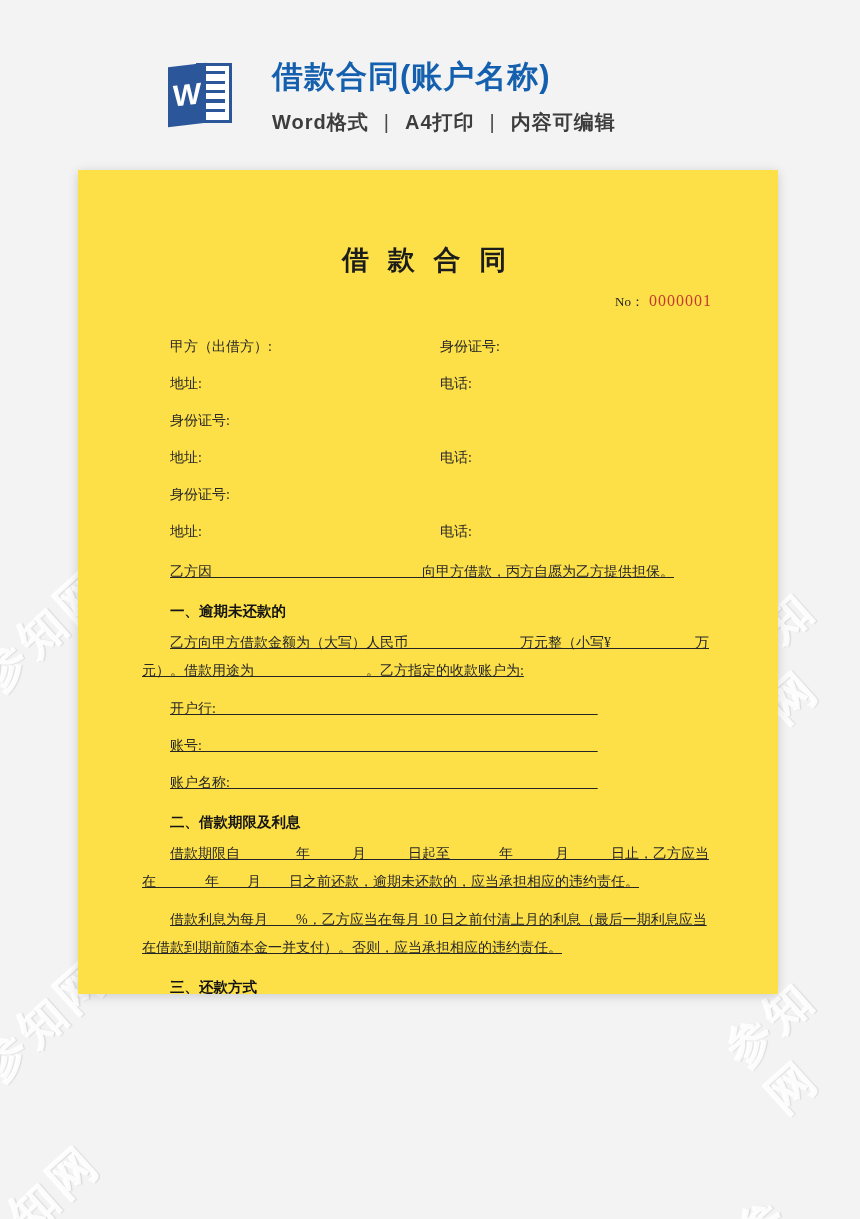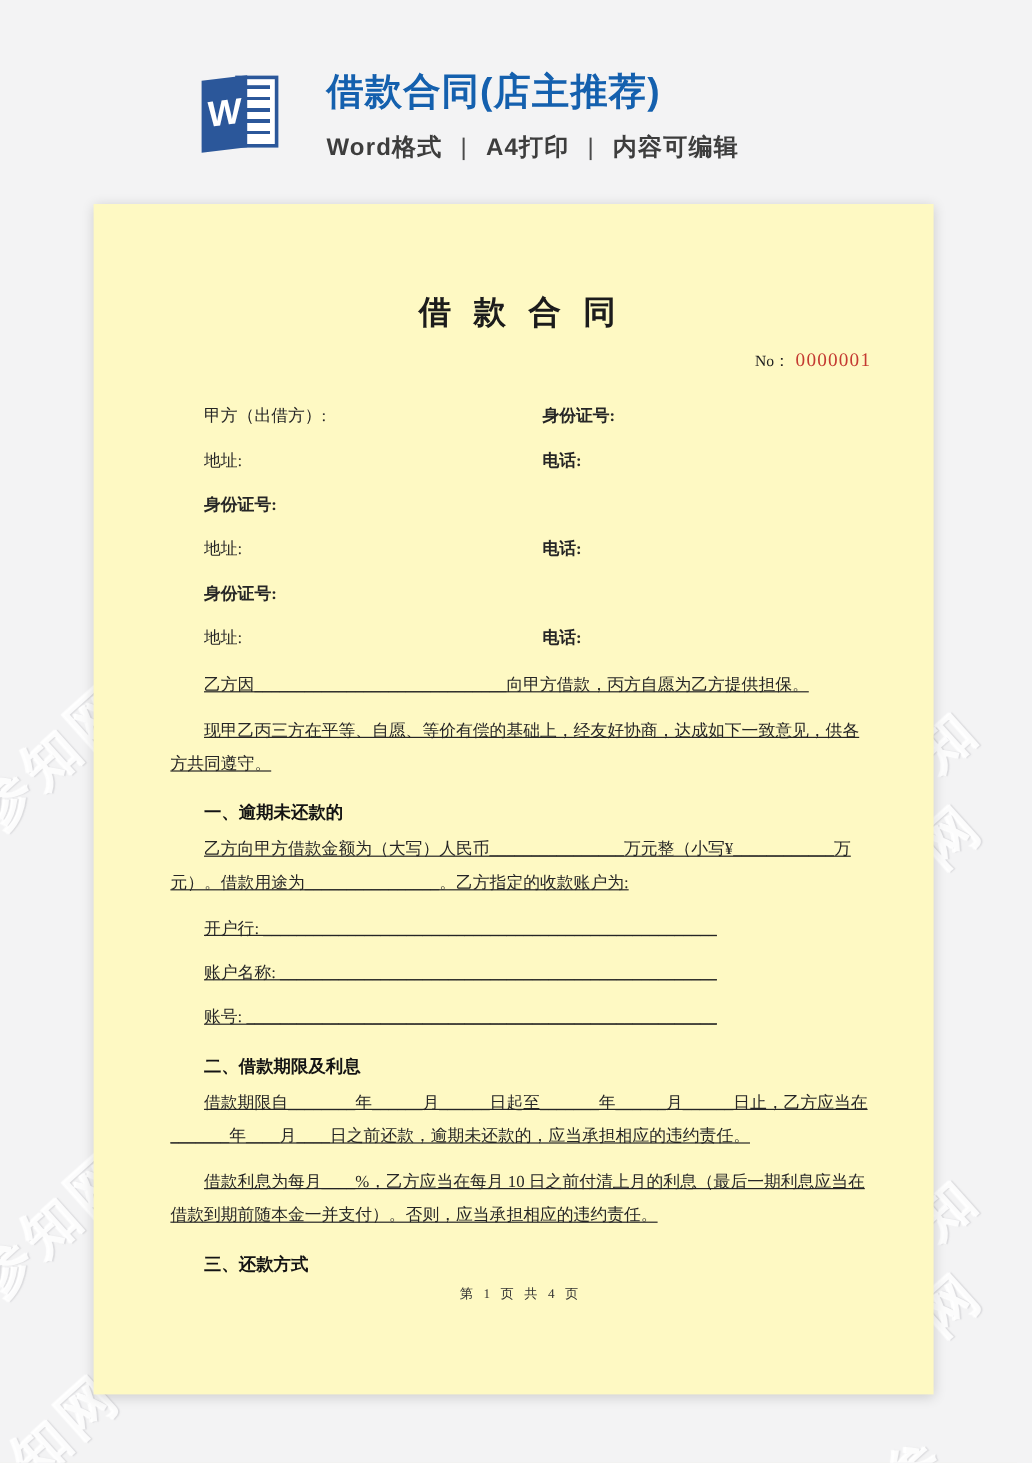--- a/index.html
+++ b/index.html
@@ -11,32 +11,32 @@
   .wi-sheet{position:absolute;right:2px;top:5px;width:36px;height:60px;background:#fff;border:3px solid #2b579a;box-sizing:border-box;}
   .wi-lines{position:absolute;left:4px;right:4px;top:5px;bottom:5px;background:repeating-linear-gradient(to bottom,#2b579a 0 3px,transparent 3px 9.5px);}
   .wi-front{position:absolute;left:0;top:7px;width:38px;height:60px;background:#2b579a;transform:skewY(-7deg);display:flex;align-items:center;justify-content:center;}
   .wi-letter{color:#fff;font-weight:bold;font-size:30px;line-height:1;}
   .header-text{position:absolute;left:272px;top:56px;}
   .hdr-title{margin:0;font-size:31px;font-weight:bold;color:#1460ae;letter-spacing:1px;}
   .hdr-sub{margin-top:11px;font-size:20px;font-weight:bold;color:#3d3d3d;letter-spacing:1px;}
   .hdr-sub .sep{margin:0 15px;color:#4a4a4a;font-weight:normal;}
 
   
-  .page{position:absolute;left:78px;top:170px;width:700px;height:992px;background:#fef9c3;
+  .page{position:absolute;left:78px;top:170px;width:700px;height:824px;background:#fde047;
         box-shadow:0 2px 10px rgba(0,0,0,0.16);box-sizing:border-box;
-        padding:72px 52px 0 64px;overflow:hidden;
+        padding:72px 66px 0 64px;overflow:hidden;
         font-family:"Liberation Serif","DejaVu Serif",serif;color:#262626;font-size:14px;}
   .doc-title{margin:0;text-align:center;font-size:27px;font-weight:bold;letter-spacing:6px;color:#1c1c1c;}
   .doc-no{margin-top:14px;height:26px;text-align:right;}
   .no-label{font-size:13px;color:#222;text-align:center;}
   .no-value{font-size:16px;color:#c43a31;margin-left:5px;letter-spacing:1px;}
   .fields{margin-top:10px;}
-  .field-row{display:flex;height:37px;align-items:center;padding-left:28px;gap:12px;}
+  .field-row{display:flex;height:37px;align-items:center;padding-left:28px;}
   .fr-left{width:270px;}
-  .fr-right{flex:1;font-weight:bold;}
+  .fr-right{flex:1;}
   .page p{margin:8px 0 10px;line-height:28px;text-indent:28px;text-decoration:underline;}
   .page p.bank{margin:4px 0 9px;}
   .sec-title{margin:16px 0 8px;padding-left:28px;font-family:"Liberation Sans","DejaVu Sans",sans-serif;
              font-size:14.5px;font-weight:bold;color:#141414;}
   .page-footer{margin-top:4px;text-align:center;font-size:11px;letter-spacing:3px;color:#333;}
 
   
   .wm{position:absolute;transform:rotate(-42deg);font-family:"Liberation Sans","DejaVu Sans",sans-serif;
       font-weight:bold;color:rgba(255,255,255,0.88);letter-spacing:5px;pointer-events:none;user-select:none;
       text-shadow:1px 1px 1px rgba(184,184,190,0.40),-1px -1px 1px rgba(255,255,255,0.95);}
@@ -56,21 +56,21 @@
 
   <div class="word-icon">
     <span class="wi-sheet">
         <span class="wi-lines"></span>
       </span>
     <span class="wi-front">
       <span class="wi-letter">W</span>
     </span>
   </div>
   <div class="header-text">
-    <h1 class="hdr-title">借款合同(店主推荐)</h1>
+    <h1 class="hdr-title">借款合同(账户名称)</h1>
     <div class="hdr-sub">
       <span>Word格式</span><span class="sep">|</span><span>A4打印</span><span class="sep">|</span><span>内容可编辑</span>
     </div>
   </div>
 
   <div class="page">
     <h2 class="doc-title">借 款 合 同</h2>
     <div class="doc-no">
       <span class="no-label">No：</span><span class="no-value">0000001</span>
     </div>
@@ -94,27 +94,26 @@
       <div class="field-row">
         <span class="fr-right">身份证号:</span>
       </div>
       <div class="field-row">
         <span class="fr-left">地址:</span>
         <span class="fr-right">电话:</span>
       </div>
     </div>
 
     <p>乙方因______________________________向甲方借款，丙方自愿为乙方提供担保。</p>
-    <p>现甲乙丙三方在平等、自愿、等价有偿的基础上，经友好协商，达成如下一致意见，供各方共同遵守。</p>
 
     <h3 class="sec-title">一、逾期未还款的</h3>
     <p>乙方向甲方借款金额为（大写）人民币________________万元整（小写¥____________万元）。借款用途为________________。乙方指定的收款账户为:</p>
     <p class="bank">开户行: ______________________________________________________</p>
+    <p class="bank">账号: ________________________________________________________</p>
     <p class="bank">账户名称: ____________________________________________________</p>
-    <p class="bank">账号: ________________________________________________________</p>
 
     <h3 class="sec-title">二、借款期限及利息</h3>
     <p>借款期限自________年______月______日起至_______年______月______日止，乙方应当在_______年____月____日之前还款，逾期未还款的，应当承担相应的违约责任。</p>
     <p>借款利息为每月____%，乙方应当在每月 10 日之前付清上月的利息（最后一期利息应当在借款到期前随本金一并支付）。否则，应当承担相应的违约责任。</p>
 
     <h3 class="sec-title">三、还款方式</h3>
 
     <div class="page-footer">第 1 页 共 4 页</div>
   </div>
 

